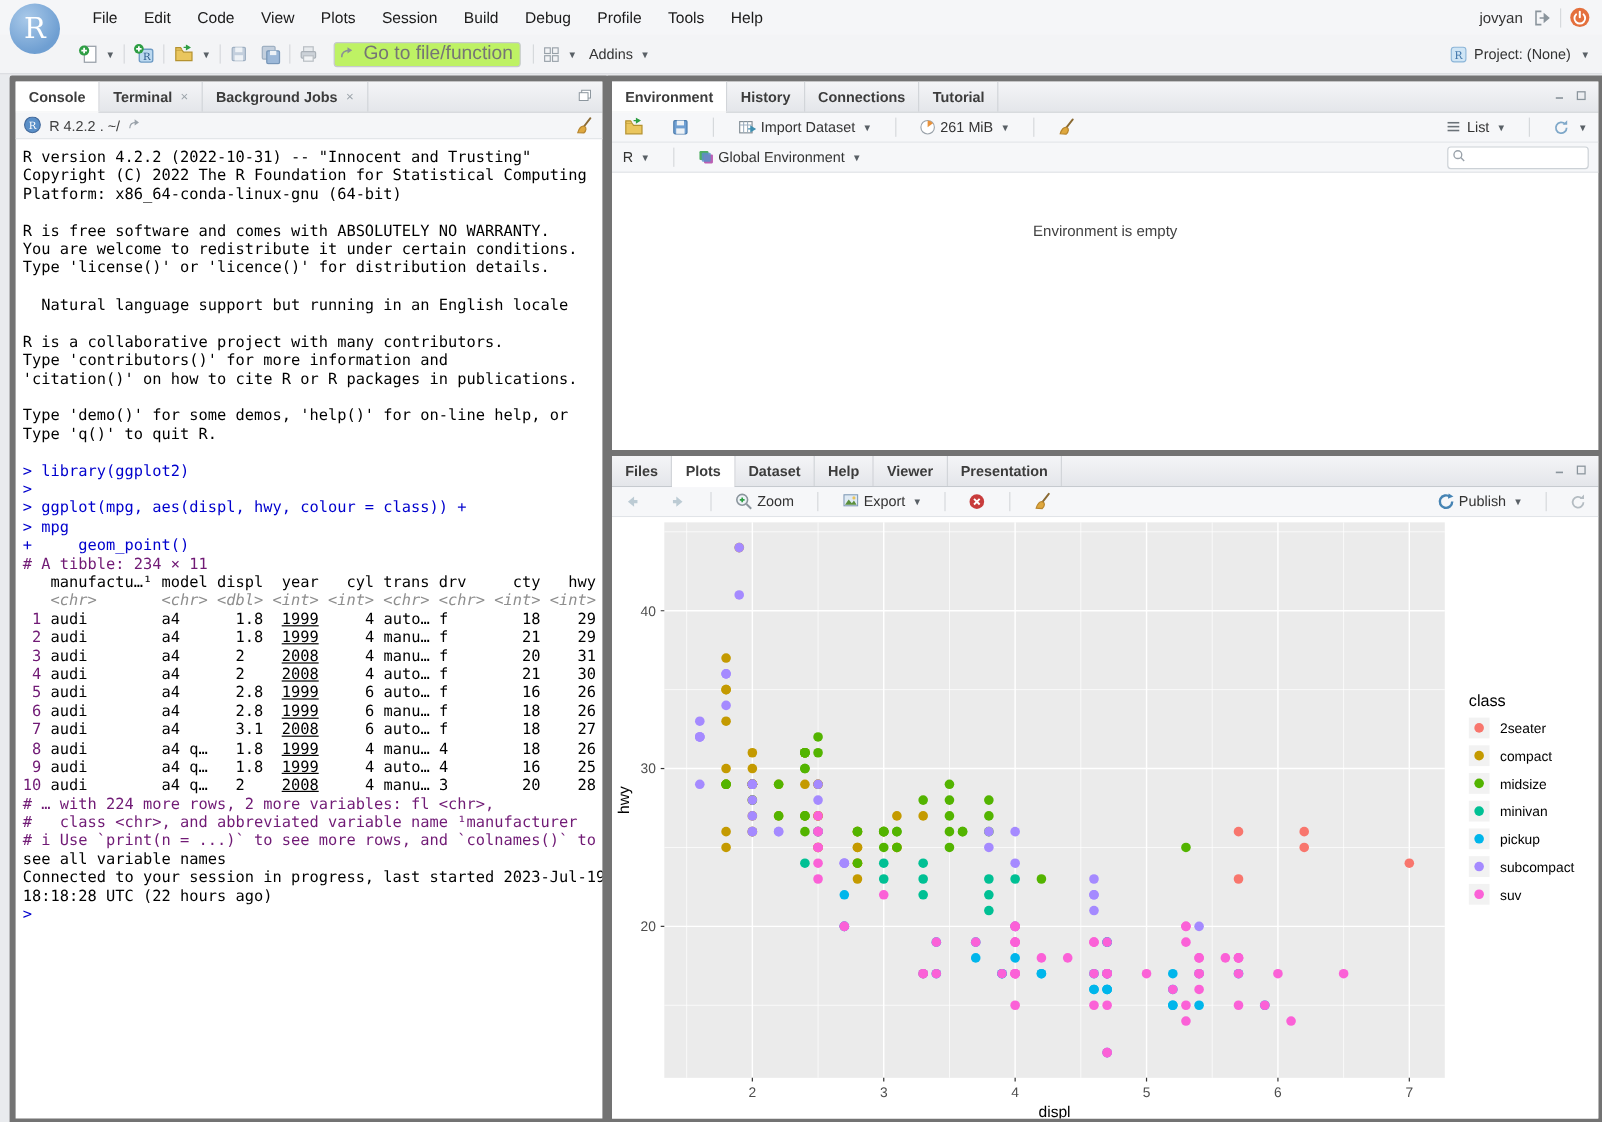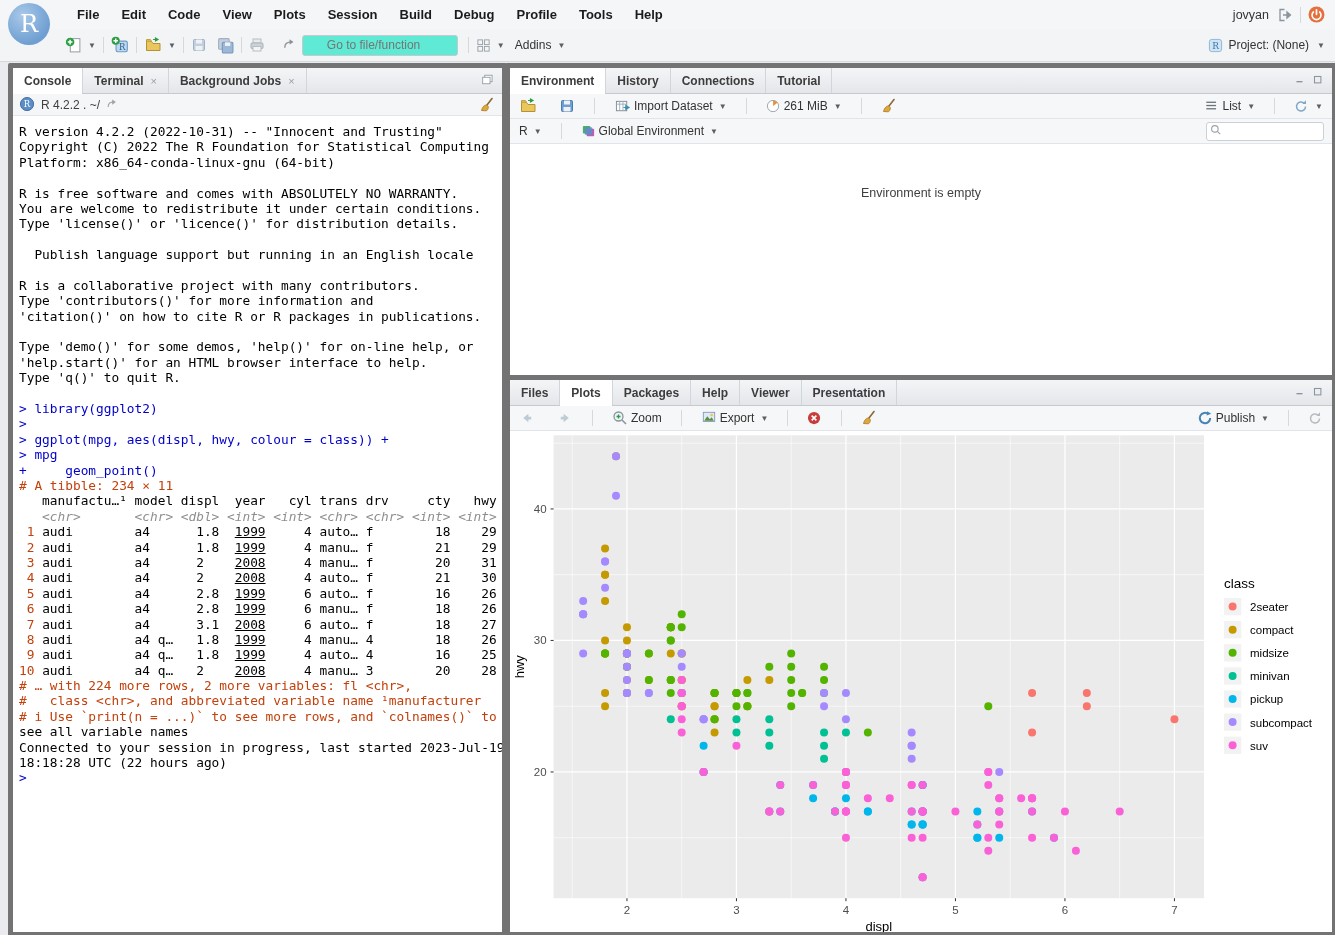--- a/index.html
+++ b/index.html
@@ -11,58 +11,58 @@
   #logo{position:absolute;left:8px;top:3px;width:42px;height:42px;border-radius:50%;
         background:radial-gradient(circle at 35% 30%,#a9c9e9,#6f9fd2 70%);color:#fff;
         font-family:"DejaVu Serif",serif;font-size:24px;display:flex;align-items:center;justify-content:center;z-index:5;}
   #menubar{height:29px;display:flex;align-items:center;padding-left:66px;}
   .menuitem{padding:0 11px;font-size:13px;color:#1b1b1b;height:29px;display:flex;align-items:center;cursor:default;}
   #menubar-right{margin-left:auto;display:flex;align-items:center;gap:7px;padding-right:10px;font-size:12.5px;color:#333;}
   .vsep{width:1px;height:16px;background:#d6d9dc;}
   #maintoolbar{height:32px;display:flex;align-items:center;gap:4px;padding-left:62px;border-bottom:1px solid #d6d9dd;background:#f3f4f6;}
   .tbtn{display:inline-flex;align-items:center;gap:3px;padding:1px 3px;border-radius:3px;font-size:12px;color:#333;}
   .goto{position:relative;margin:0 6px;}
-  .goto input{width:128px;height:17px;border:1px solid #c6cacd;border-radius:3px;padding-left:24px;font-size:12px;color:#555;background:#5eead4;outline:none;margin-left:24px;}
+  .goto input{width:128px;height:17px;border:1px solid #c6cacd;border-radius:3px;padding-left:24px;font-size:16px;color:#555;background:#bef264;outline:none;}
   .goto .icon{position:absolute;left:5px;top:3px;}
   #toolbar-right{margin-left:auto;display:flex;align-items:center;gap:5px;padding-right:10px;font-size:12px;color:#333;}
   
   .pane{position:absolute;background:#fff;border:5px solid #737373;border-radius:2px;overflow:hidden;}
   #console-pane{left:8px;top:63px;width:489px;height:864px;}
   #env-pane{left:505px;top:63px;width:822px;height:307px;}
   #plots-pane{left:505px;top:375px;width:822px;height:552px;}
   .tabstrip{display:flex;align-items:stretch;height:25px;background:linear-gradient(#f4f5f7,#e4e6ea);border-bottom:1px solid #c6cacf;}
   .tab{display:flex;align-items:center;padding:0 11px;font-size:12px;font-weight:bold;color:#3c3c3c;border-right:1px solid #d2d5d9;cursor:default;}
   .tab.active{background:#fff;position:relative;}
   .tab.active::after{content:"";position:absolute;left:0;right:0;bottom:-1px;height:1px;background:#fff;}
   .tab .x{margin-left:7px;color:#99a1a8;font-size:11px;font-weight:normal;}
   .strip-right{margin-left:auto;display:flex;align-items:center;gap:6px;padding-right:7px;}
   .ptoolbar{height:24px;display:flex;align-items:center;background:#f6f7f9;border-bottom:1px solid #e1e4e8;padding:0 6px;gap:16px;font-size:12px;color:#333;}
   .push{margin-left:auto;}
   
   #console-header{height:21px;display:flex;align-items:center;gap:6px;background:#f5f6f8;border-bottom:1px solid #e3e6e9;padding:0 7px;font-size:12px;color:#404040;}
   #console-body{padding:8px 0 0 6px;font-family:"DejaVu Sans Mono",monospace;font-size:12.8px;}
   .line{height:15.4px;white-space:pre;}
-  .line .d{color:#000;} .line .b{color:#0000cd;} .line .m{color:#c2410c;}
+  .line .d{color:#000;} .line .b{color:#0000cd;} .line .m{color:#701a75;}
   .line .u{color:#000;text-decoration:underline;} .line .mi{color:#8e8e8e;font-style:italic;}
   
   #env-search{position:relative;width:120px;}
   #env-search input{width:92px;height:15px;border:1px solid #ccd1d6;border-radius:3px;padding-left:22px;background:#fff;outline:none;}
   #env-search .icon{position:absolute;left:4px;top:2px;}
   #env-empty{padding-top:42px;text-align:center;font-size:12.5px;color:#3f3f3f;}
   
   #plot-area{position:relative;width:822px;height:503px;background:#fff;}
   #plot-svg{position:absolute;left:0;top:0;}
 </style>
 </head>
 <body>
 
 <div id="header">
   <div id="logo">R</div>
   <div id="menubar">
-    <nav id="menu-items" style="display: flex; font-weight: bold;">
+    <nav id="menu-items" style="display: flex;">
         <span class="menuitem">File</span>
         <span class="menuitem">Edit</span>
         <span class="menuitem">Code</span>
         <span class="menuitem">View</span>
         <span class="menuitem">Plots</span>
         <span class="menuitem">Session</span>
         <span class="menuitem">Build</span>
         <span class="menuitem">Debug</span>
         <span class="menuitem">Profile</span>
         <span class="menuitem">Tools</span>
@@ -225,28 +225,27 @@
   </div>
   <div id="console-body">
       <div class="line"><span class="d">R version 4.2.2 (2022-10-31) -- "Innocent and Trusting"</span></div>
       <div class="line"><span class="d">Copyright (C) 2022 The R Foundation for Statistical Computing</span></div>
       <div class="line"><span class="d">Platform: x86_64-conda-linux-gnu (64-bit)</span></div>
       <div class="line">&nbsp;</div>
       <div class="line"><span class="d">R is free software and comes with ABSOLUTELY NO WARRANTY.</span></div>
       <div class="line"><span class="d">You are welcome to redistribute it under certain conditions.</span></div>
       <div class="line"><span class="d">Type 'license()' or 'licence()' for distribution details.</span></div>
       <div class="line">&nbsp;</div>
-      <div class="line"><span class="d">  Publish language support but running in an English locale</span></div>
+      <div class="line"><span class="d">  Natural language support but running in an English locale</span></div>
       <div class="line">&nbsp;</div>
       <div class="line"><span class="d">R is a collaborative project with many contributors.</span></div>
       <div class="line"><span class="d">Type 'contributors()' for more information and</span></div>
       <div class="line"><span class="d">'citation()' on how to cite R or R packages in publications.</span></div>
       <div class="line">&nbsp;</div>
       <div class="line"><span class="d">Type 'demo()' for some demos, 'help()' for on-line help, or</span></div>
-      <div class="line"><span class="d">'help.start()' for an HTML browser interface to help.</span></div>
       <div class="line"><span class="d">Type 'q()' to quit R.</span></div>
       <div class="line">&nbsp;</div>
       <div class="line"><span class="b">&gt; library(ggplot2)</span></div>
       <div class="line"><span class="b">&gt; </span></div>
       <div class="line"><span class="b">&gt; ggplot(mpg, aes(displ, hwy, colour = class)) +</span></div>
       <div class="line"><span class="b">&gt; mpg</span></div>
       <div class="line"><span class="b">+     geom_point()</span></div>
       <div class="line"><span class="m"># A tibble: 234 × 11</span></div>
       <div class="line"><span class="d">   manufactu…¹ model displ  year   cyl trans drv     cty   hwy</span></div>
       <div class="line"><span class="mi">   &lt;chr&gt;       &lt;chr&gt; &lt;dbl&gt; &lt;int&gt; &lt;int&gt; &lt;chr&gt; &lt;chr&gt; &lt;int&gt; &lt;int&gt;</span></div>
@@ -391,21 +390,21 @@
       <input style="">
     </span>
   </div>
   <div id="env-empty">Environment is empty</div>
 </div>
 
 <div class="pane" id="plots-pane">
   <div class="tabstrip" id="plots-tabs">
       <span class="tab">Files</span>
       <span class="tab active">Plots</span>
-      <span class="tab">Packages</span>
+      <span class="tab">Dataset</span>
       <span class="tab">Help</span>
       <span class="tab">Viewer</span>
       <span class="tab">Presentation</span>
       <span class="strip-right">
         <span class="icon">
           <svg width="12" height="12" viewBox="0 0 16 16" xmlns="http://www.w3.org/2000/svg">
             <rect x="2" y="8" width="8" height="1.8" fill="#8a949c"></rect>
           </svg>
         </span>
         <span class="icon">

